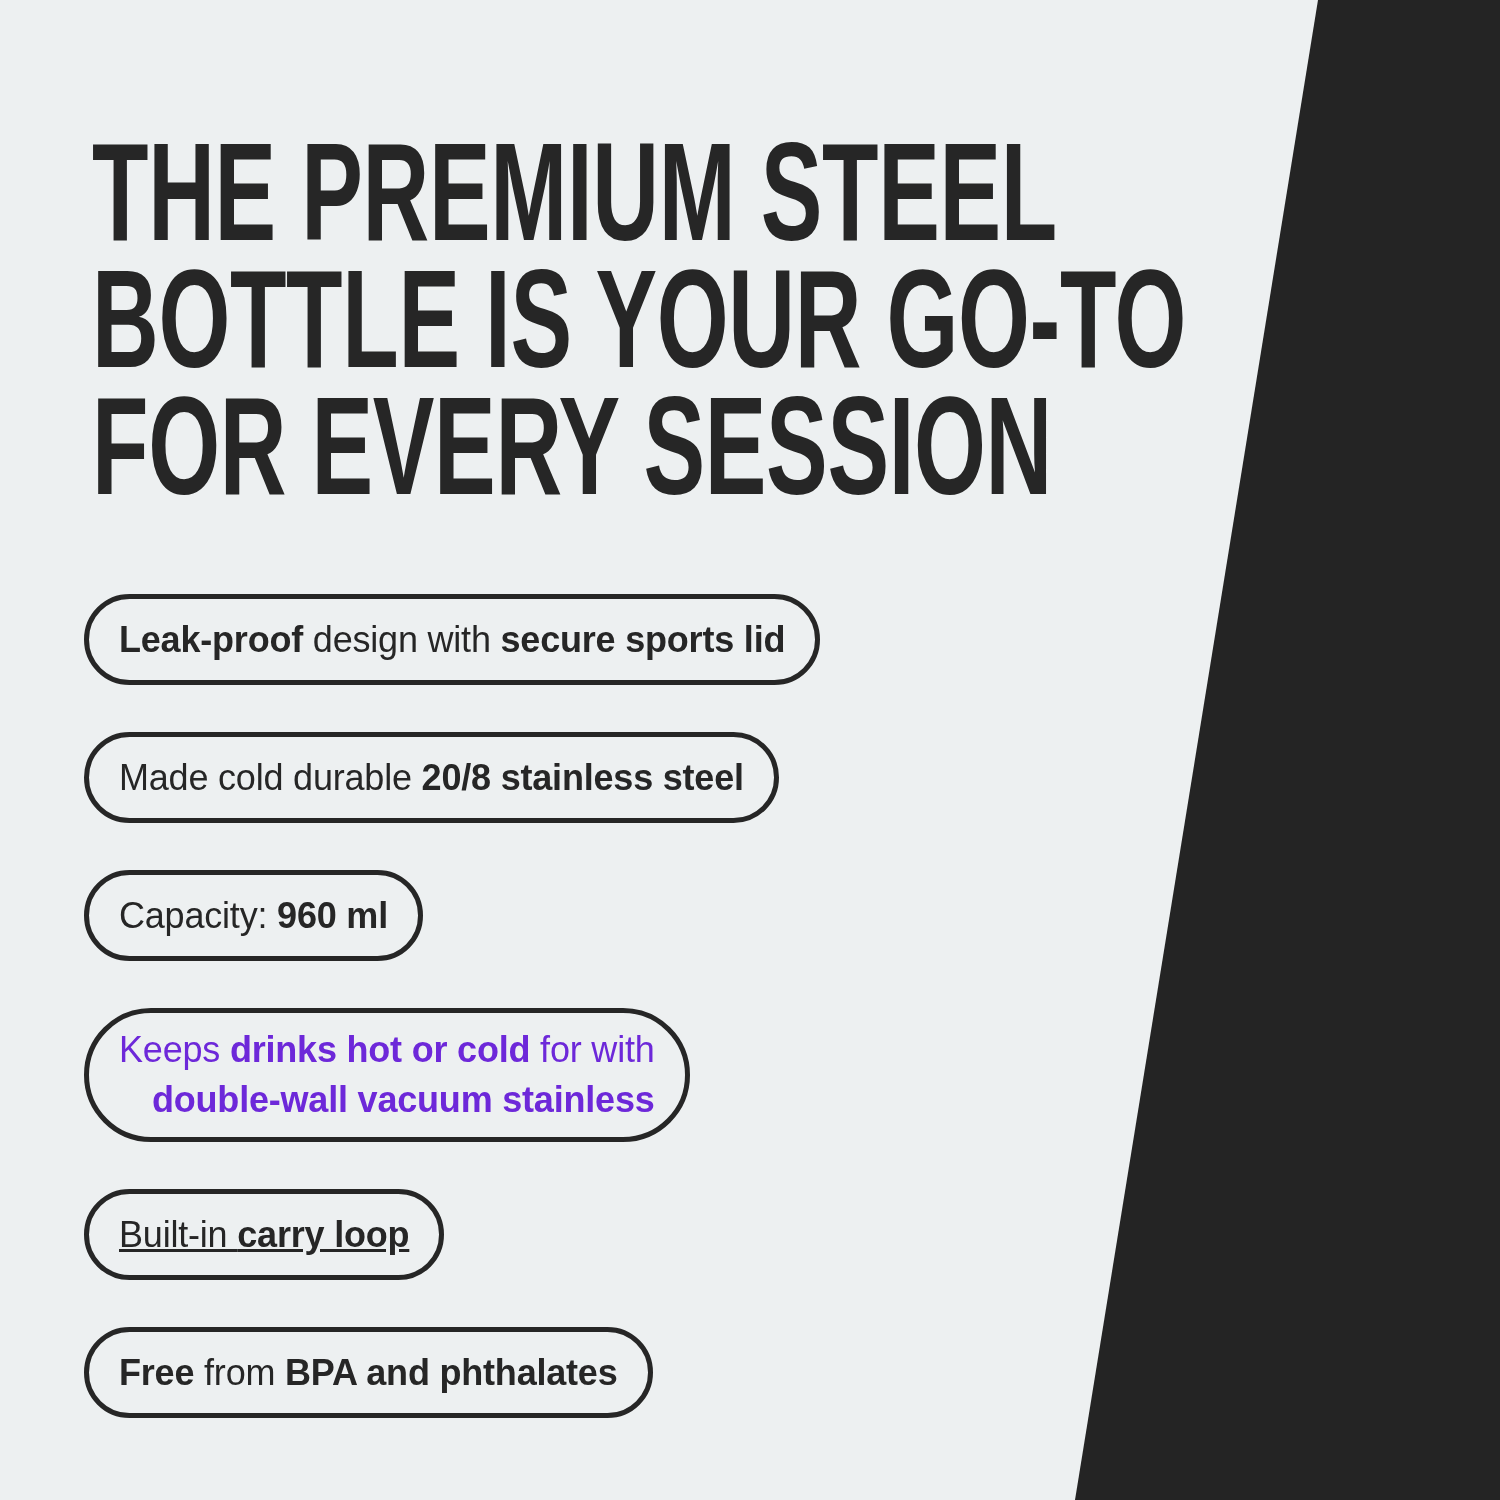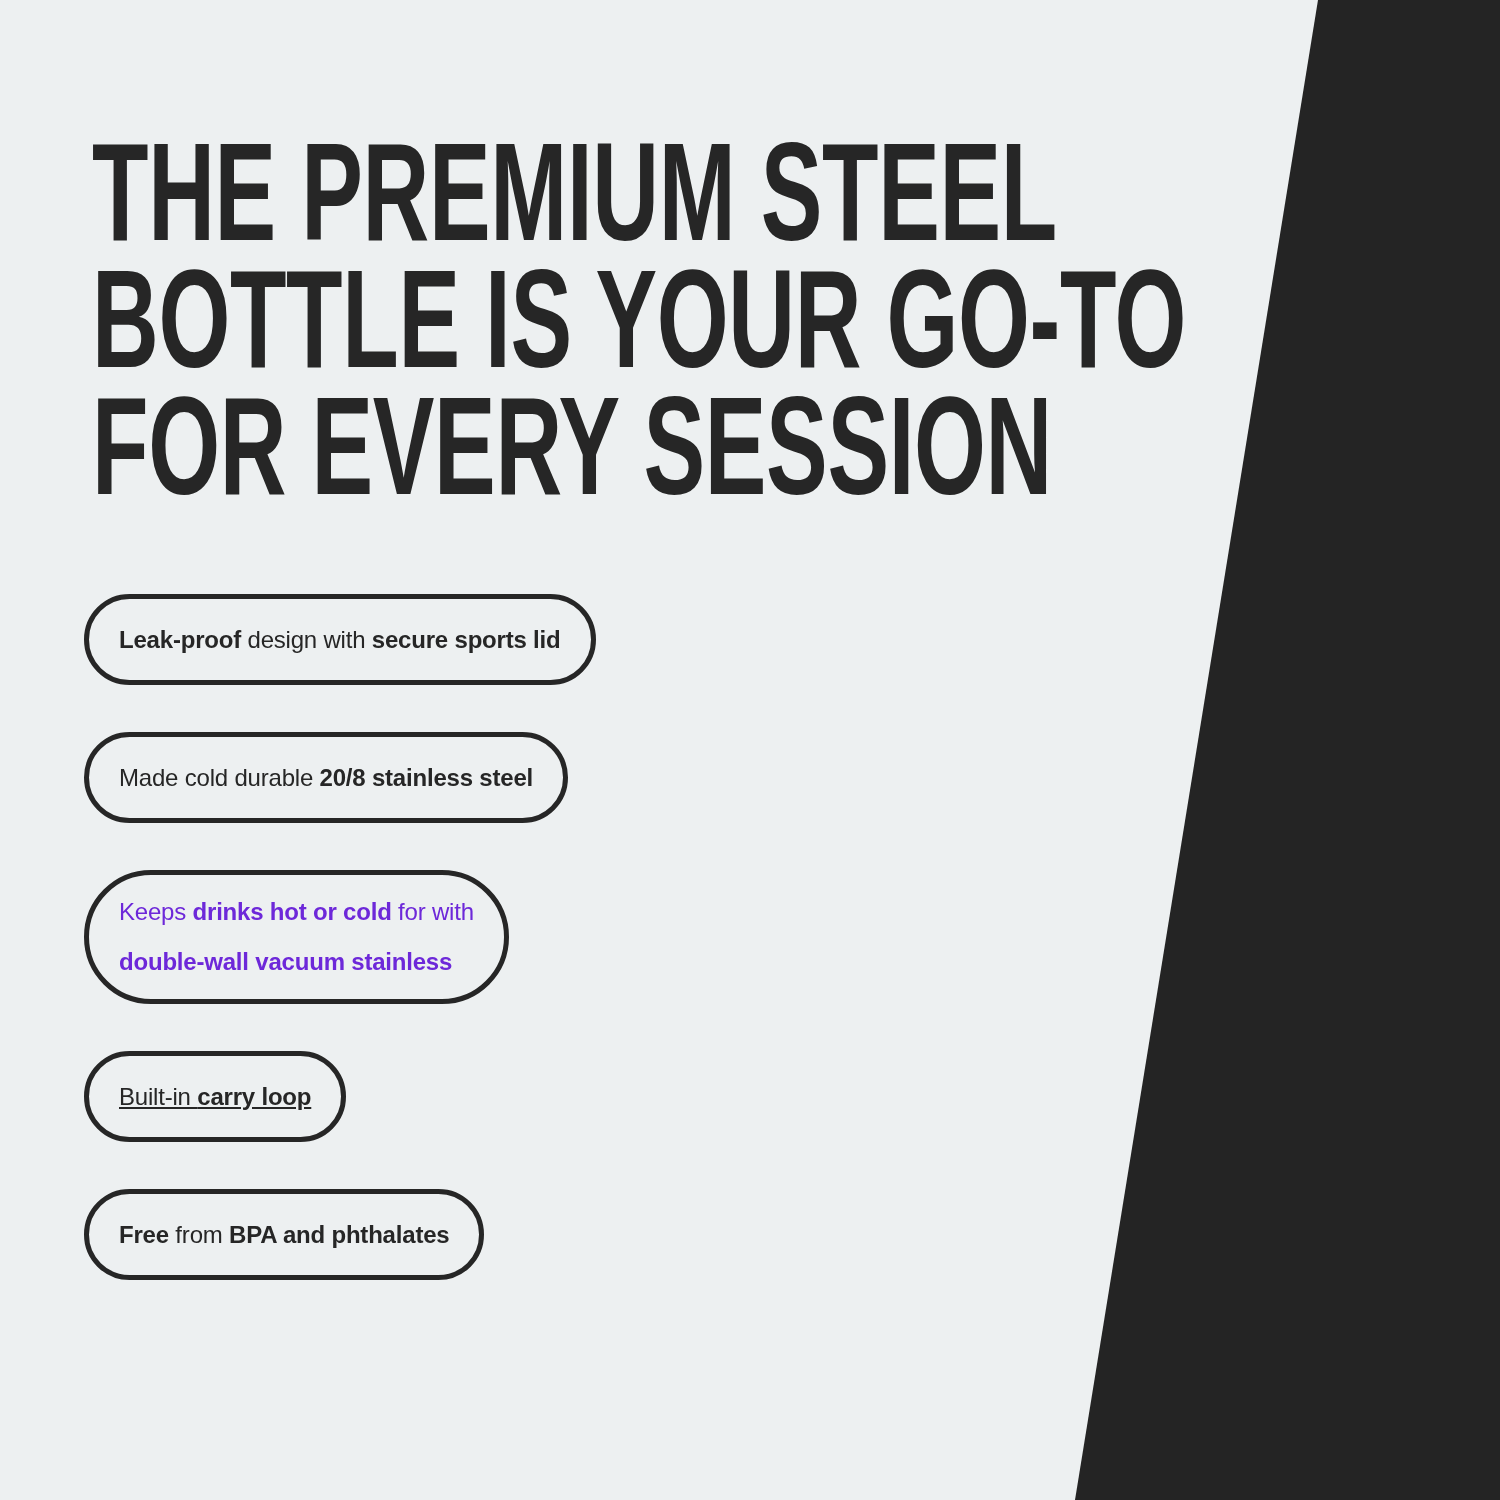--- a/index.html
+++ b/index.html
@@ -60,21 +60,21 @@
     width: 1000px;
   }
 
   .pill {
     display: flex;
     align-items: center;
     border: 5px solid #262626;
     border-radius: 999px;
     color: #262626;
     background: transparent;
-    font-size: 24px;
+    font-size: 36px;
     line-height: 46px;
     font-weight: 400;
     padding: 8px 30px;
     margin-bottom: 47px;
     width: max-content;
     max-width: 1000px;
     min-height: 91px;
     letter-spacing: -0.2px;
   }
 
@@ -88,41 +88,46 @@
     min-height: 128px;
     padding-top: 12px;
     padding-bottom: 12px;
     align-items: center;
   }
   .pill.two-line .ptext { line-height: 50px; }
 </style>
 </head>
 <body style="background: rgb(237, 240, 241);">
 
-<div id="stage" style="background: rgb(237, 240, 241);">
+<div id="stage" style="background: rgb(237, 240, 241); text-align: right;">
 
   <svg class="wedge" viewBox="0 0 1500 1500" preserveAspectRatio="none" aria-hidden="true">
     <polygon id="wedge-poly" points="1318,0 1500,0 1500,1500 1075,1500" fill="#242424"></polygon>
   </svg>
 
   <div class="headline">
     <span class="hl-line">THE PREMIUM STEEL</span>
     <span class="hl-line">BOTTLE IS YOUR GO-TO</span>
     <span class="hl-line">FOR EVERY SESSION</span>
   </div>
 
   <div class="pills" id="pills">
       <div class="pill" style="color: rgb(38, 38, 38); border-color: rgb(38, 38, 38);">
         <div>
           <span class="ptext"><b>Leak-proof</b><span> design with </span><b>secure sports lid</b></span>
         </div>
       </div>
       <div class="pill" style="color: rgb(38, 38, 38); border-color: rgb(38, 38, 38);">
         <div>
           <span class="ptext"><span>Made cold durable </span><b>20/8 stainless steel</b></span>
+        </div>
+      </div>
+      <div class="pill" style="color: rgb(38, 38, 38); border-color: rgb(38, 38, 38);">
+        <div>
+          <span class="ptext"><span>Capacity: </span><b>960 ml</b></span>
         </div>
       </div>
       <div class="pill two-line" style="color: #6d28d9; border-color: rgb(38, 38, 38);">
         <div>
           <span class="ptext"><span>Keeps </span><b>drinks hot or cold</b><span> for with</span></span>
           <span class="ptext"><b>double-wall vacuum stainless</b></span>
         </div>
       </div>
       <div class="pill" style="color: rgb(38, 38, 38); border-color: rgb(38, 38, 38); text-decoration: underline;">
         <div>

